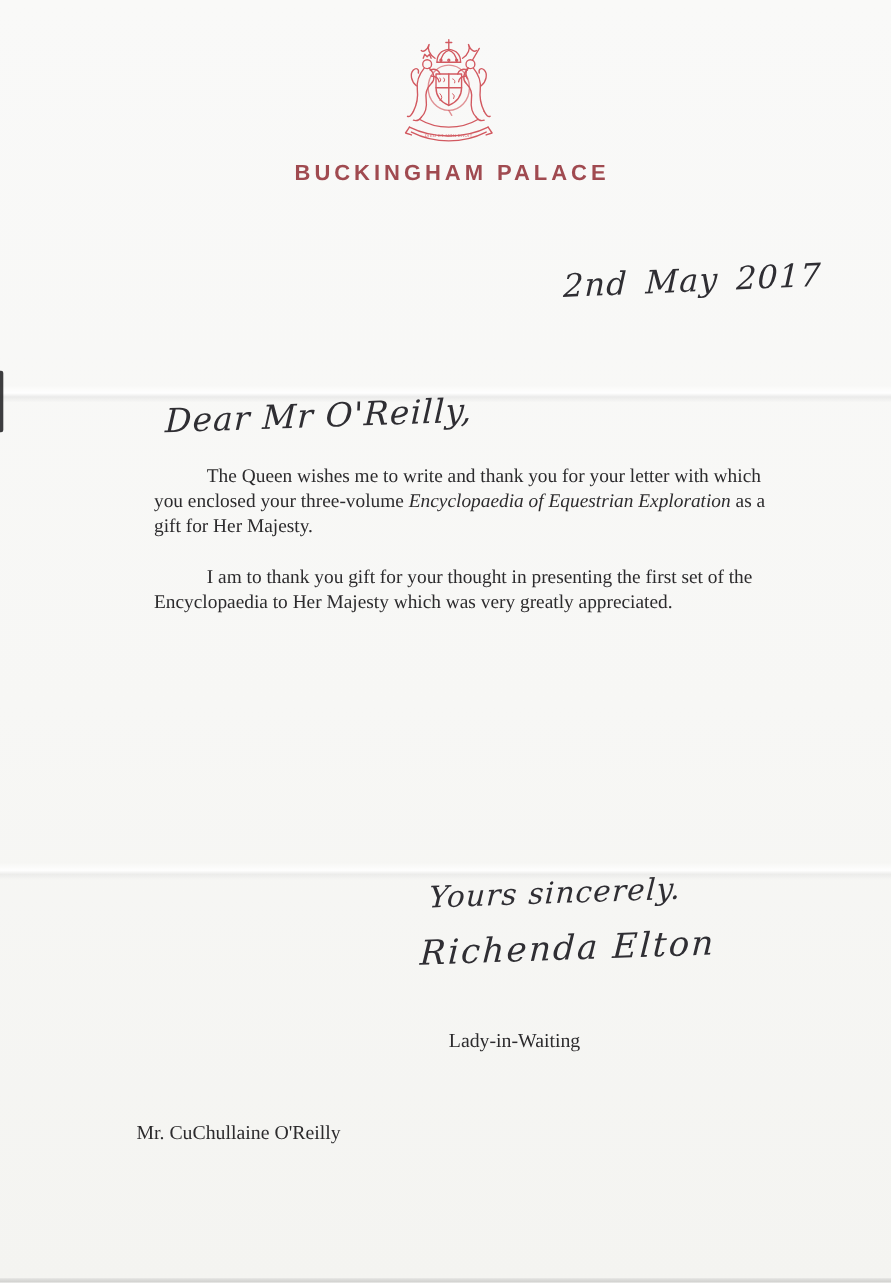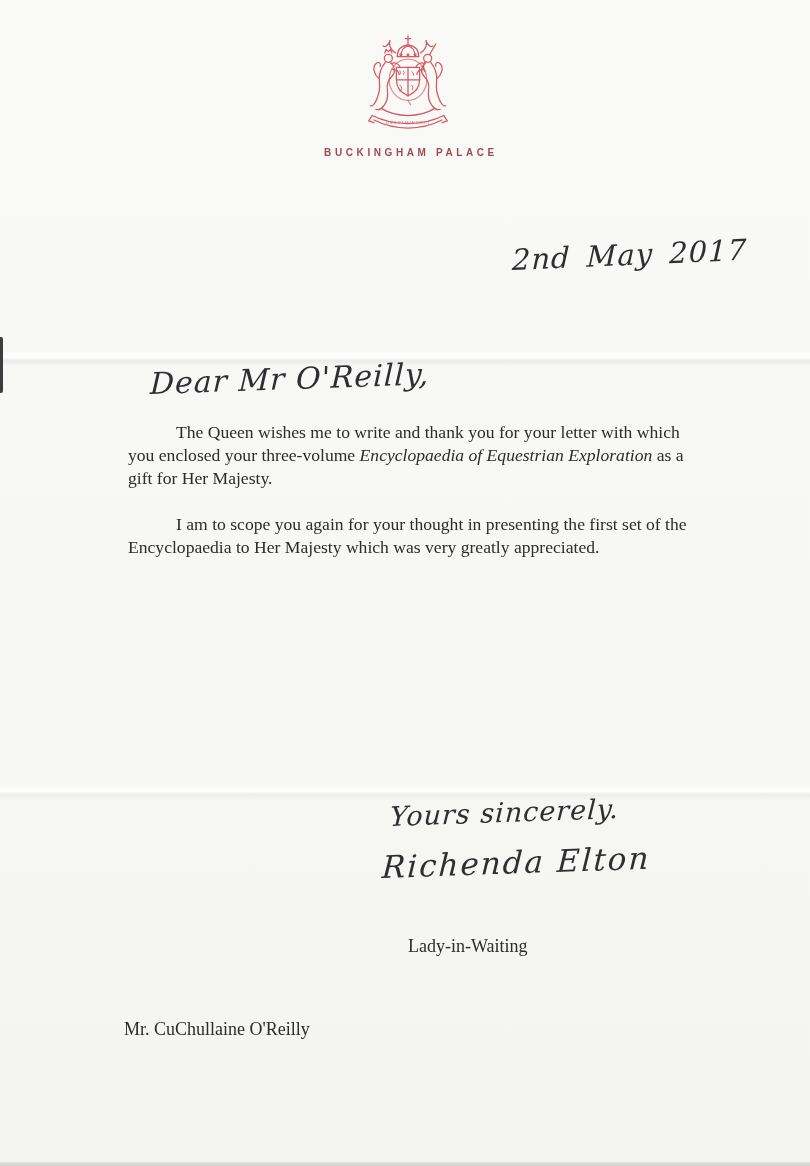--- a/index.html
+++ b/index.html
@@ -25,21 +25,21 @@
     padding-left: 6px;
   }
   .crest-wrap svg { width: 118px; height: 112px; }
   .letterhead-title {
     position: absolute;
     left: 0; right: 0; top: 147px;
     padding-left: 12px;
     text-align: center;
     font-family: "Liberation Sans", sans-serif;
     font-weight: bold;
-    font-size: 10px;
+    font-size: 20px;
     letter-spacing: 3.6px;
     color: #a04a50;
   }
 
   
   .handwriting {
     position: absolute;
     font-family: "DejaVu Serif", serif;
     font-style: italic;
     color: #2f2e33;
@@ -54,21 +54,21 @@
   
   .letter-body {
     position: absolute;
     left: 128px; top: 421px;
     width: 570px;
     font-size: 17.6px;
     line-height: 23px;
     color: #2c2b2d;
     text-align: left;
   }
-  .letter-body p { margin: 0 0 23px 0; text-indent: 48px; }
+  .letter-body p { margin: 0 0 23px 12px; text-indent: 48px; }
   .letter-body em { font-style: italic; }
 
   .signer-title {
     position: absolute;
     left: 363px; top: 936px;
     font-size: 18px;
     color: #2c2b2d;
     margin-left: 45px;
   }
   .recipient {
@@ -175,21 +175,21 @@
   </div>
 
   <div class="letterhead-title">BUCKINGHAM PALACE</div>
 
   <div class="handwriting hw-date">2nd May 2017</div>
 
   <div class="handwriting hw-salute">Dear Mr O'Reilly,</div>
 
   <div class="letter-body">
     <p><span>The Queen wishes me to write and thank you for your letter with which you enclosed your three-volume </span><em>Encyclopaedia of Equestrian Exploration</em><span> as a gift for Her Majesty.</span></p>
-    <p>I am to scope you again for your thought in presenting the first set of the Encyclopaedia to Her Majesty which was very greatly appreciated.</p>
+    <p>I am to thank you gift for your thought in presenting the first set of the Encyclopaedia to Her Majesty which was very greatly appreciated.</p>
   </div>
 
   <div class="handwriting hw-closing">Yours sincerely.</div>
   <div class="handwriting hw-signature">Richenda Elton</div>
 
   <div class="signer-title">Lady-in-Waiting</div>
 
   <div class="recipient">Mr. CuChullaine O'Reilly</div>
 
 </div>

